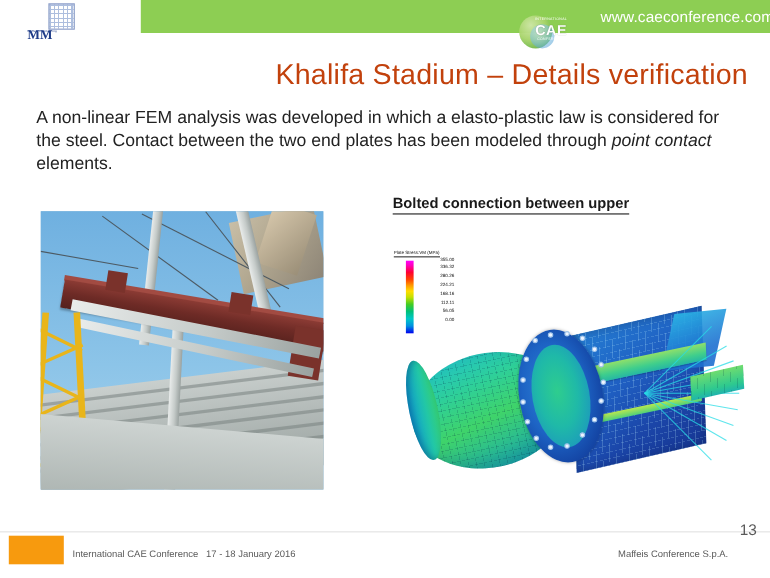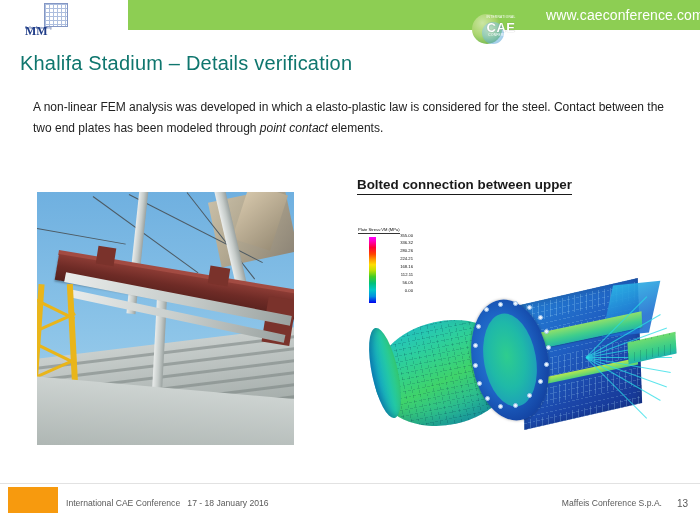--- a/index.html
+++ b/index.html
@@ -31,25 +31,25 @@
         text-shadow:0 0 1px rgba(0,0,0,.35);}
   .cae-badge .cae-top{position:absolute;left:11px;top:2px;width:44px;text-align:center;
         color:#ffffff;font-size:3.2px;letter-spacing:.3px;}
   .cae-badge .cae-bot{position:absolute;left:11px;top:20px;width:44px;text-align:center;
         color:#ffffff;font-size:3.2px;letter-spacing:.3px;}
   .site-url{position:absolute;left:546px;top:7px;color:#ffffff;font-size:14px;
         letter-spacing:.1px;white-space:nowrap;}
 
   
   .slide-title{position:absolute;left:20px;top:52px;width:660px;
-        color:#0f766e;font-size:20px;letter-spacing:.2px;white-space:nowrap;}
+        color:#c2410c;font-size:26px;letter-spacing:.2px;white-space:nowrap;text-align:right;}
 
   
   .body-text{position:absolute;left:33px;top:97px;width:640px;
-        color:#222222;font-size:12px;line-height:21px;}
+        color:#222222;font-size:16px;line-height:21px;}
   .body-text i{font-style:italic;}
 
   
   .photo{position:absolute;left:37px;top:192px;width:257px;height:253px;
         overflow:hidden;background:#7fb6dd;}
   .sky{position:absolute;inset:0;background:linear-gradient(to bottom,#6fb0e0 0%,#8cc4e8 55%,#a9d3ec 100%);}
   .roofband{position:absolute;left:-10px;top:168px;width:290px;height:95px;
         background:linear-gradient(to bottom,#c9cfcd 0%,#b6bdbb 40%,#9aa3a0 100%);
         transform:rotate(-7deg);transform-origin:left top;}
   .roofrib{position:absolute;left:-10px;width:290px;height:3px;background:rgba(120,130,128,.55);
@@ -145,21 +145,21 @@
   .fan i{position:absolute;left:0;top:26px;width:86px;height:.8px;background:rgba(40,220,230,.75);
         transform-origin:left center;display:block;}
   .tail{position:absolute;left:236px;top:0px;width:46px;height:52px;
         background:linear-gradient(160deg,#2bb7e6,#1e6fd0 70%);transform:skewX(-18deg) rotate(-6deg);opacity:.9;}
 
   
   .footer-line{position:absolute;left:0;top:483px;width:700px;height:1px;background:#e2e2e2;}
   .footer-block{position:absolute;left:8px;top:487px;width:50px;height:26px;background:#F79A0E;}
   .footer-left{position:absolute;left:66px;top:498px;color:#595959;font-size:8.6px;white-space:nowrap;}
   .footer-right{position:absolute;right:38px;top:498px;color:#595959;font-size:8.6px;white-space:nowrap;}
-  .footer-page{position:absolute;right:12px;top:498px;color:#595959;font-size:10px;margin-left:24px;}
+  .footer-page{position:absolute;right:12px;top:473px;color:#595959;font-size:14px;margin-left:24px;}
 </style>
 </head>
 <body>
 
 <div class="header">
   <div class="header-bar"></div>
 
   <div class="logo-mm">
     <div class="mm-letters">MM</div>
     <div class="mm-grid"></div>

